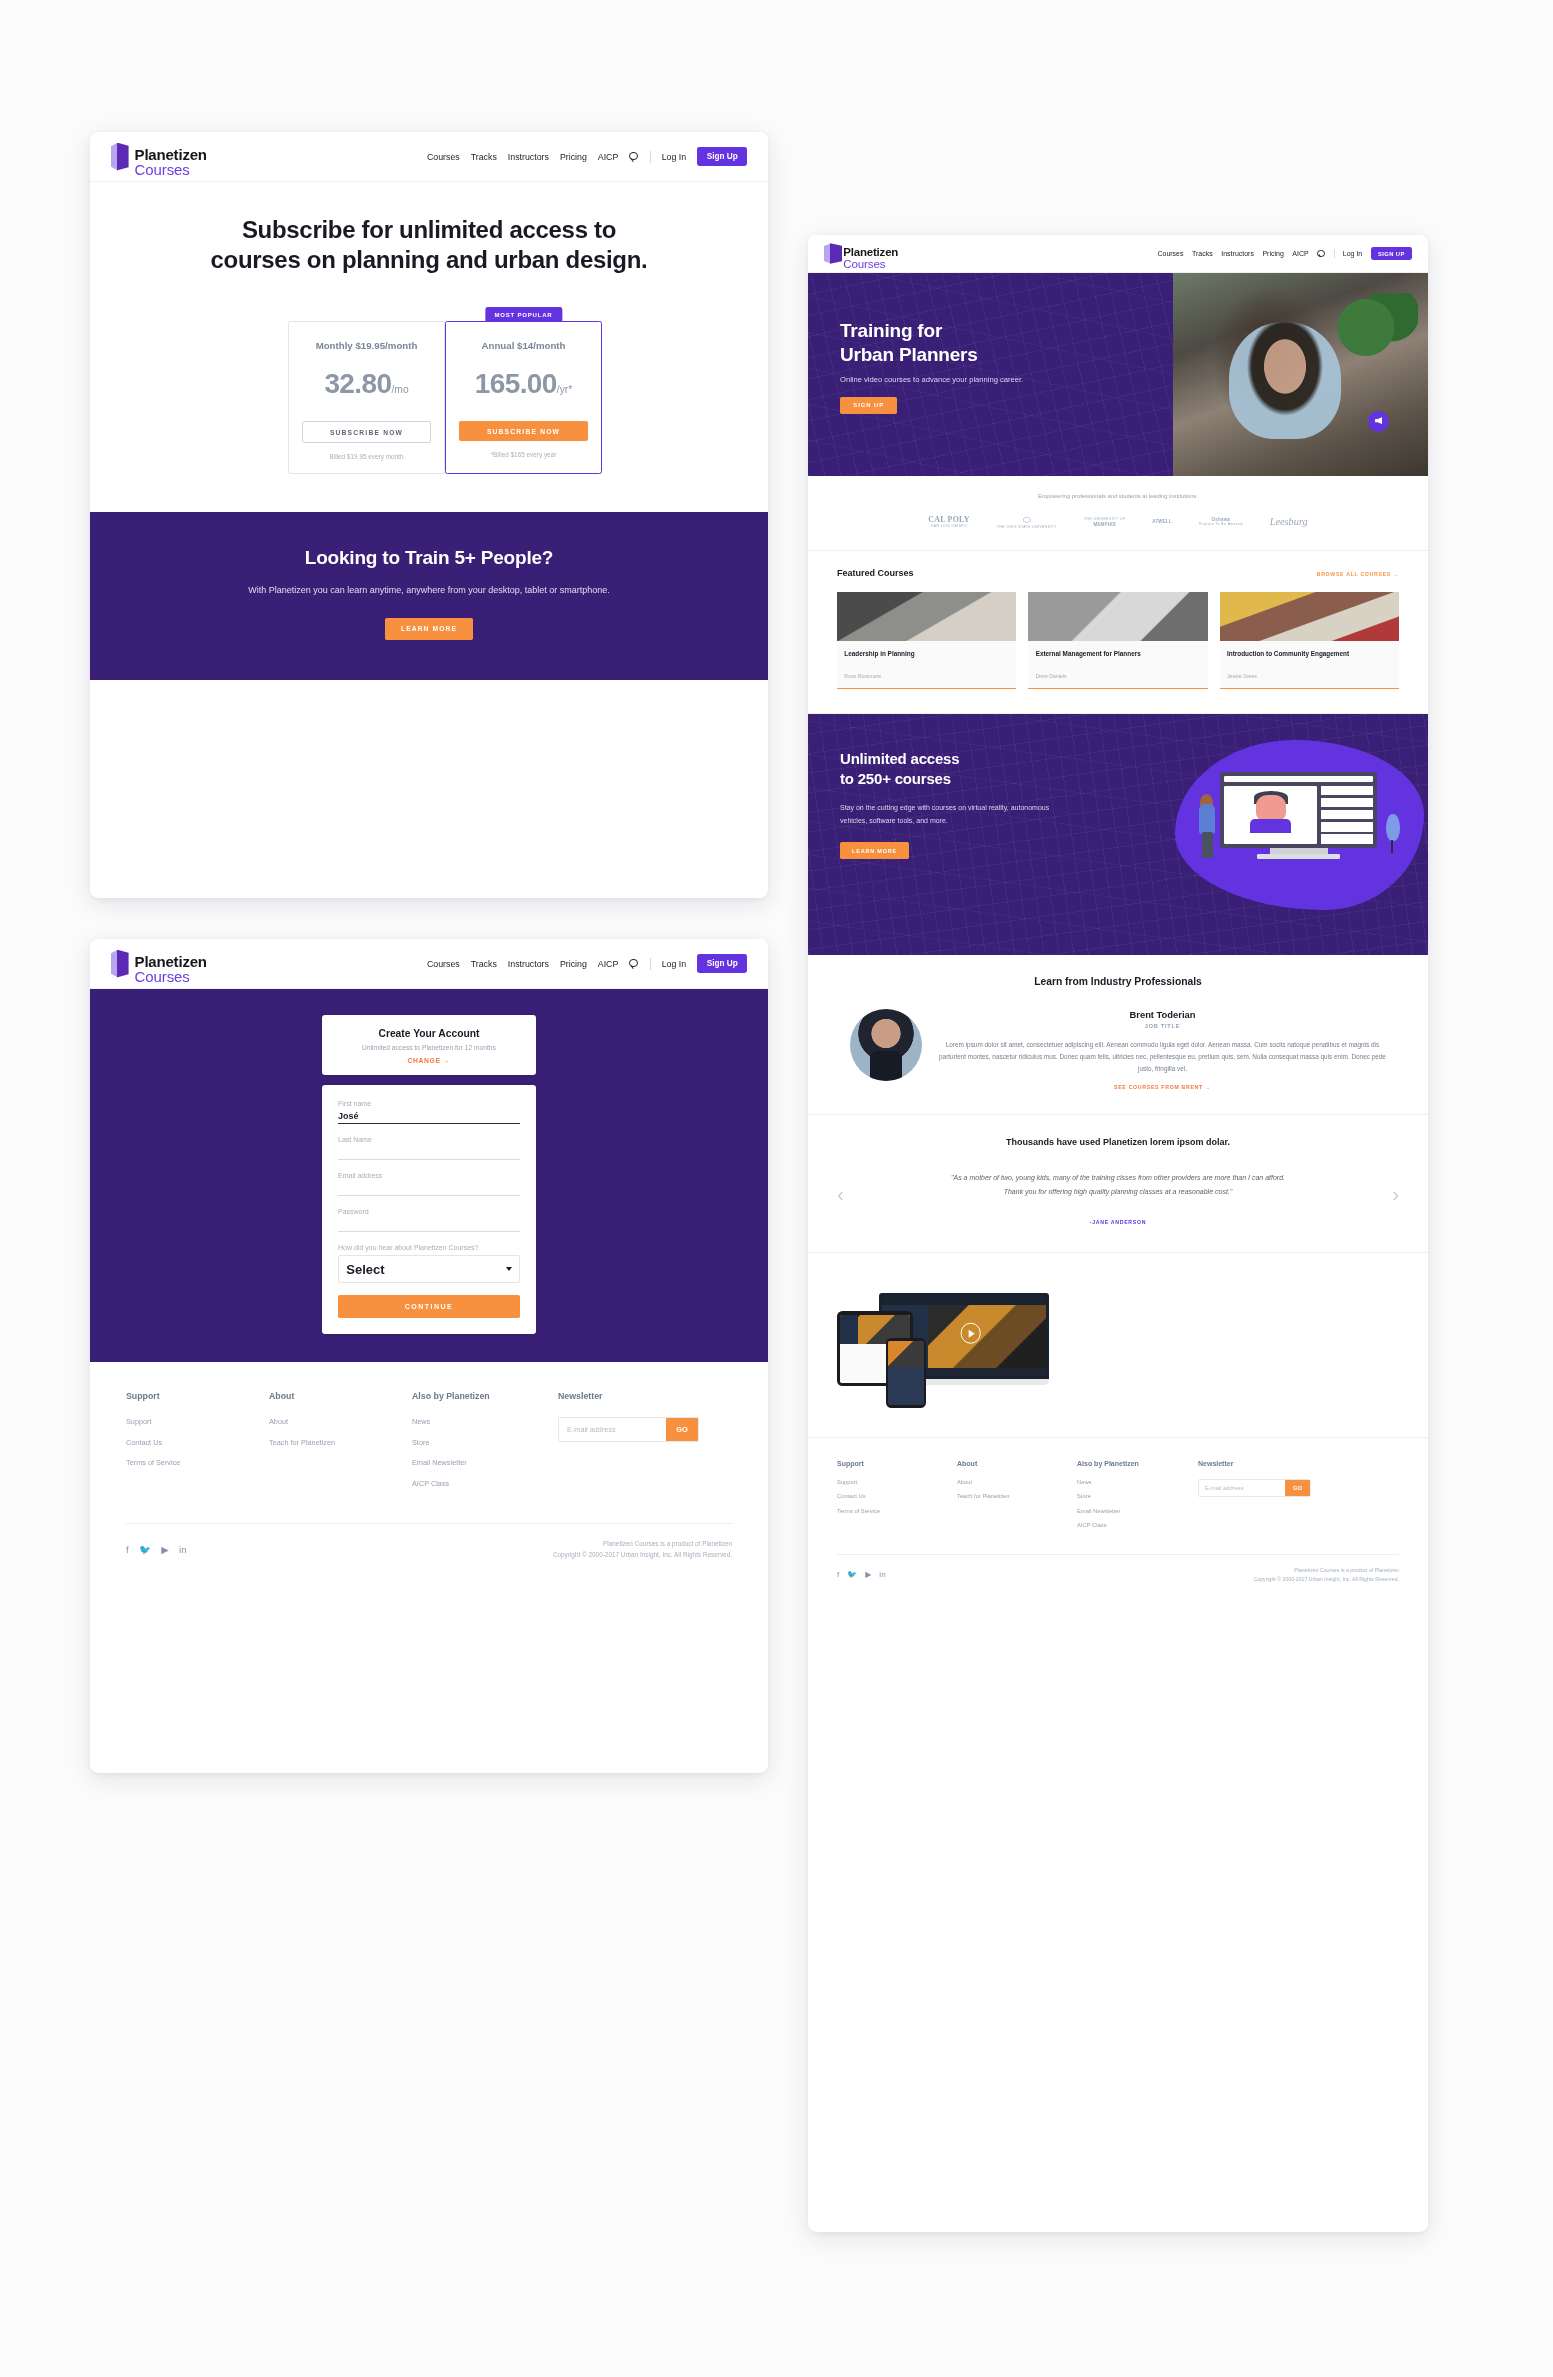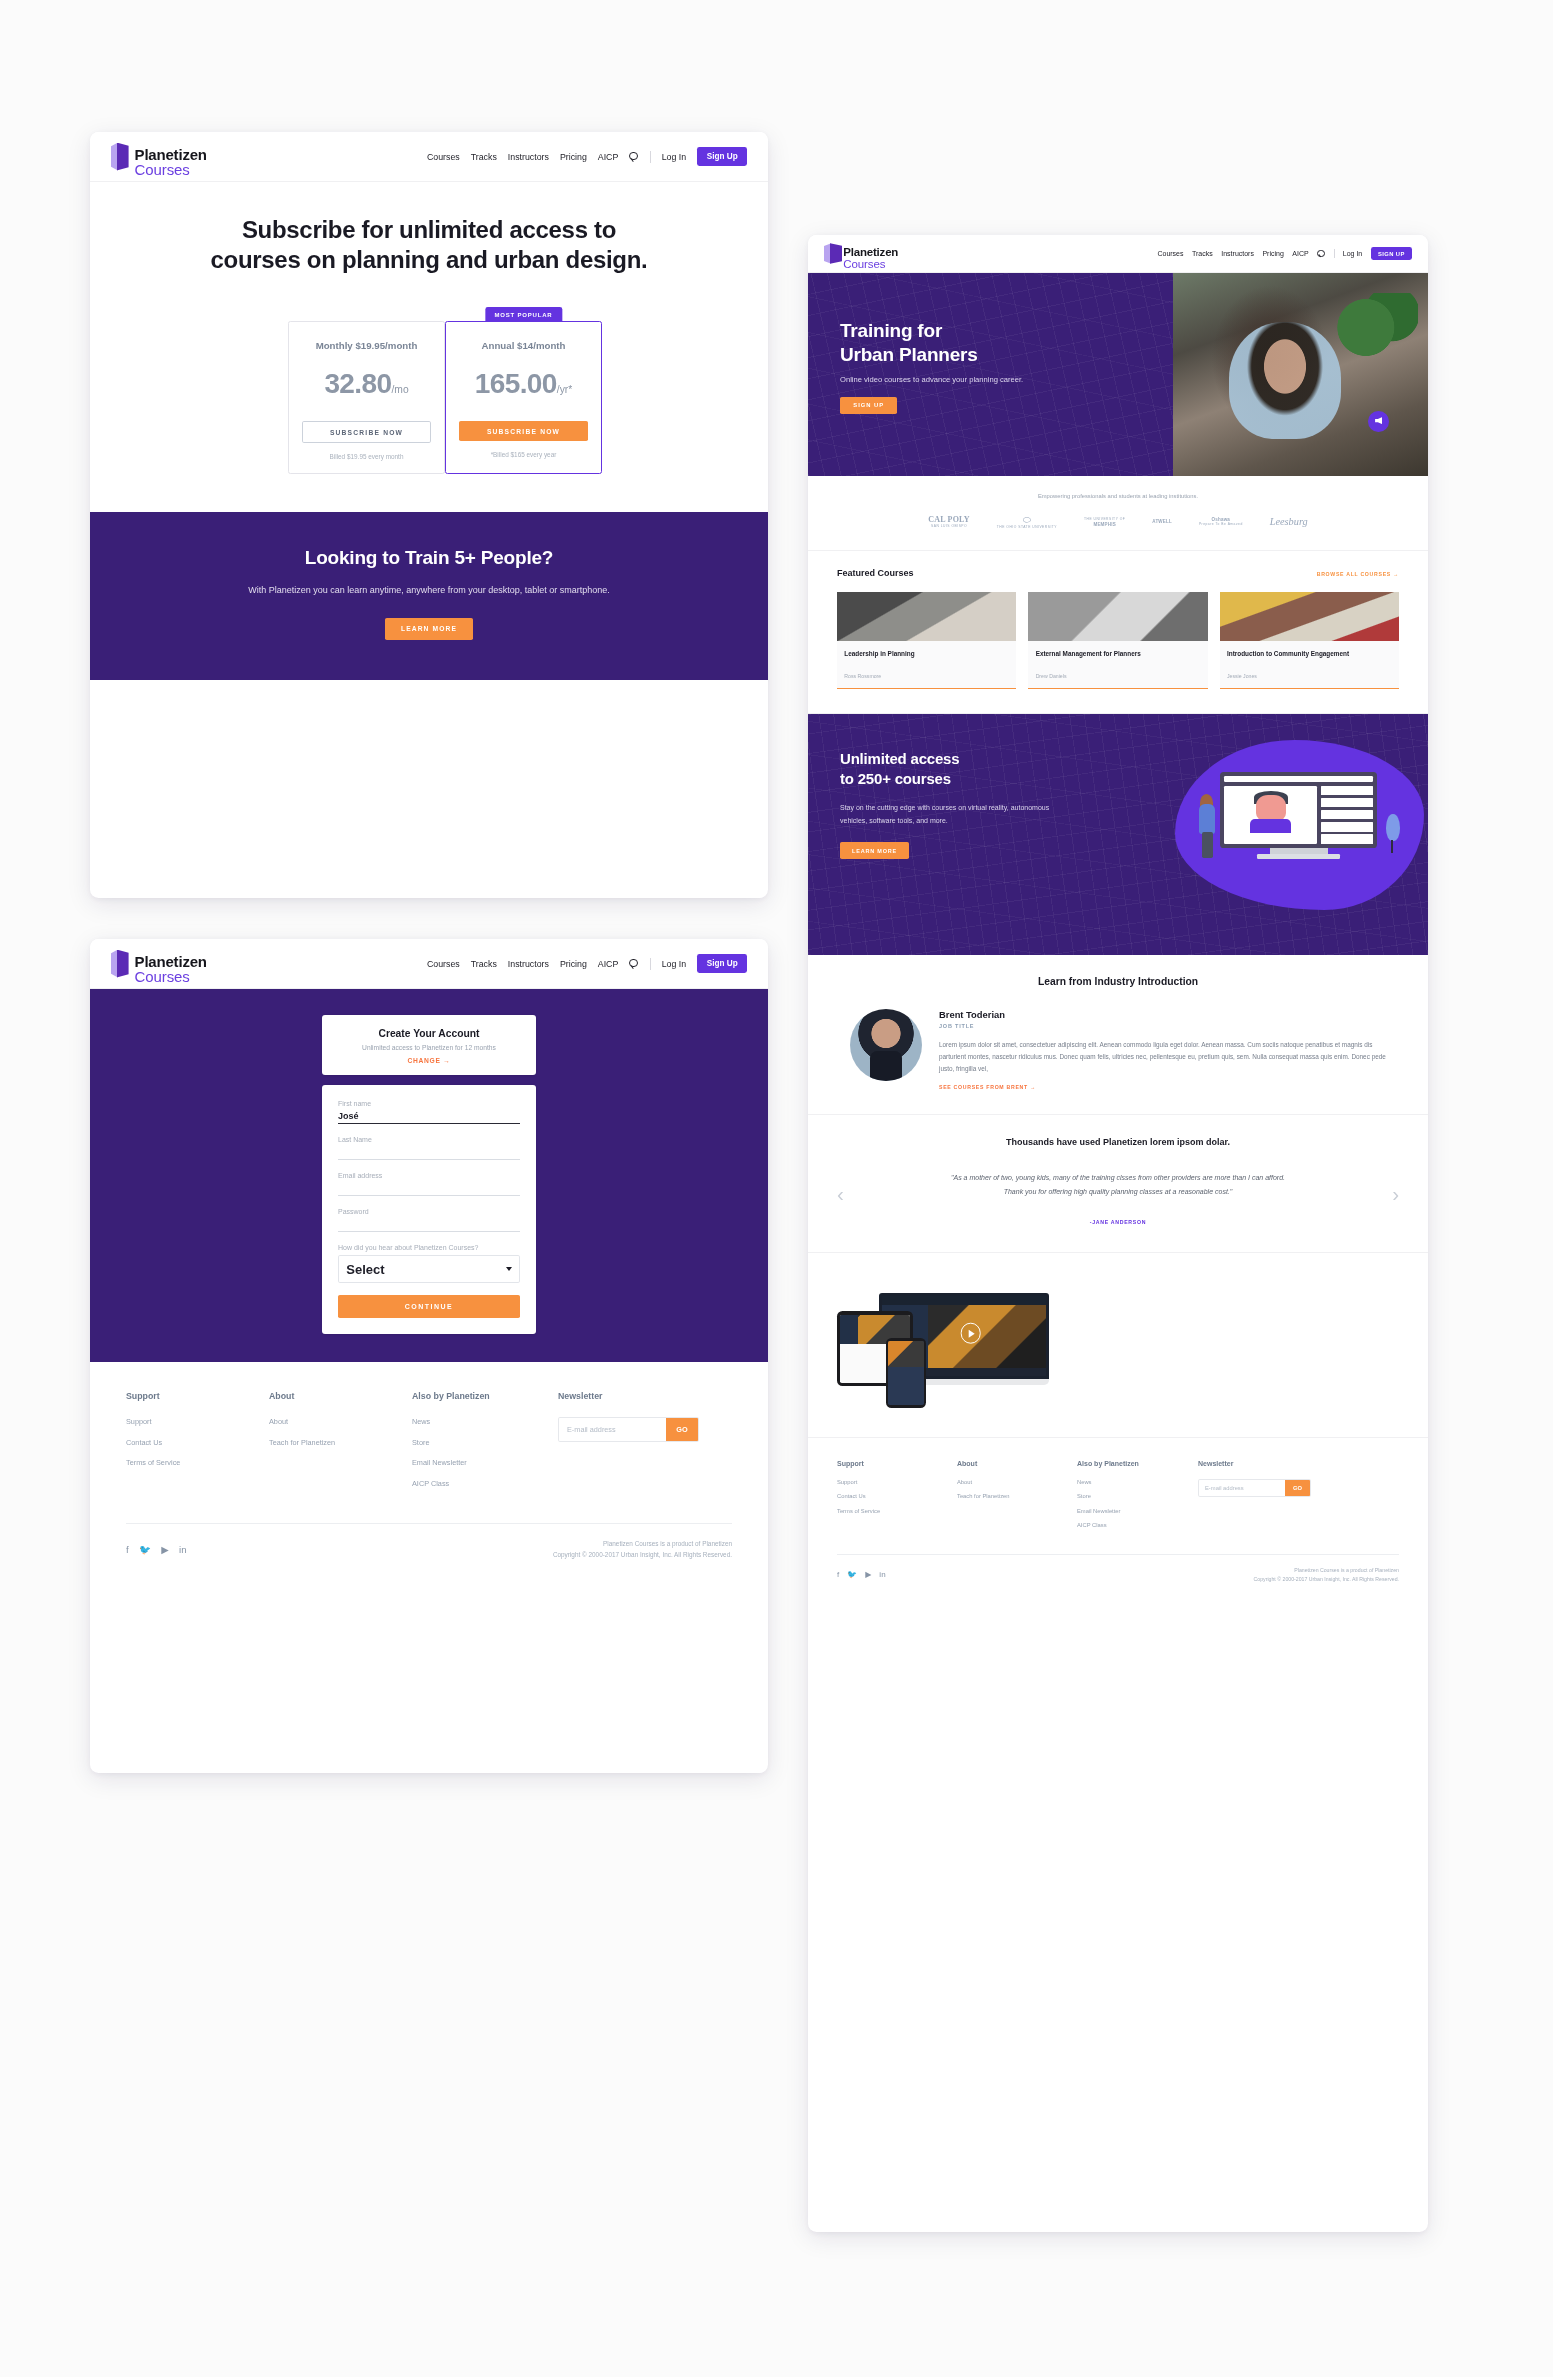--- a/index.html
+++ b/index.html
@@ -277,21 +277,21 @@
   .monitor .foot .torso { position:absolute; left:2.4px; top:9.7px; width:16px; height:30px; background:#5c7fd6; border-radius:6px 6px 2.4px 2.4px; }
   .monitor .foot .hairf { position:absolute; left:3px; top:0; width:13.3px; height:18px; background:#a06440; border-radius:50% 50% 40% 40%; }
   .monitor .foot .legs { position:absolute; left:4.9px; top:38px; width:11px; height:25.5px; background:#4a5160; border-radius:1.8px; }
   .monitor .plant { position:absolute; right:-24px; bottom:2.4px; width:17px; height:42px; }
   .monitor .plant .pb { position:absolute; left:2.4px; top:0; width:13.3px; height:27px; background:#7e9be8; border-radius:50% 50% 46% 46%; }
   .monitor .plant .ps { position:absolute; left:7.3px; top:25.5px; width:1.8px; height:13.3px; background:#2f2b3e; }
 
   
   .pros { padding: 20.6px 0 24px; text-align:center; border-bottom:0.6px solid #f0f0f2; }
   .pros h3 { font-size:10.3px; font-weight:700; color:#1a1a24; }
-  .pro-row { margin-top:22px; display:flex; gap:17px; padding: 0 42px; text-align:left; }
+  .pro-row { margin-top:22px; display:flex; gap:17px; padding: 0 42px; text-align:center; }
   .pro-avatar {
     flex:0 0 auto; width:72px; height:72px; border-radius:50%;
     background: radial-gradient(circle at 50% 34%, #c99d84 0 24%, #1f2430 25% 46%, #9db4c6 47% 100%);
     overflow:hidden; position:relative;
   }
   .pro-avatar::after{
     content:""; position:absolute; left:28%; bottom:0; width:44%; height:42%;
     background:#171b26; border-radius:7.3px 7.3px 0 0;
   }
   .pro-body { flex:1; }
@@ -660,21 +660,21 @@
         <h2>
           <span>Unlimited access</span><br>
           <span>to 250+ courses</span>
         </h2>
         <p>Stay on the cutting edge with courses on virtual reality, autonomous vehicles, software tools, and more.</p>
         <button class="orange-btn">LEARN MORE</button>
       </div>
     </div>
 
     <div class="pros">
-      <h3>Learn from Industry Introduction</h3>
+      <h3>Learn from Industry Professionals</h3>
       <div class="pro-row">
         <div class="pro-avatar"></div>
         <div class="pro-body">
           <div class="nm">Brent Toderian</div>
           <div class="jt">JOB TITLE</div>
           <div class="bio">Lorem ipsum dolor sit amet, consectetuer adipiscing elit. Aenean commodo ligula eget dolor. Aenean massa. Cum sociis natoque penatibus et magnis dis parturient montes, nascetur ridiculus mus. Donec quam felis, ultricies nec, pellentesque eu, pretium quis, sem. Nulla consequat massa quis enim. Donec pede justo, fringilla vel,</div>
           <div class="see">SEE COURSES FROM BRENT →</div>
         </div>
       </div>
     </div>

